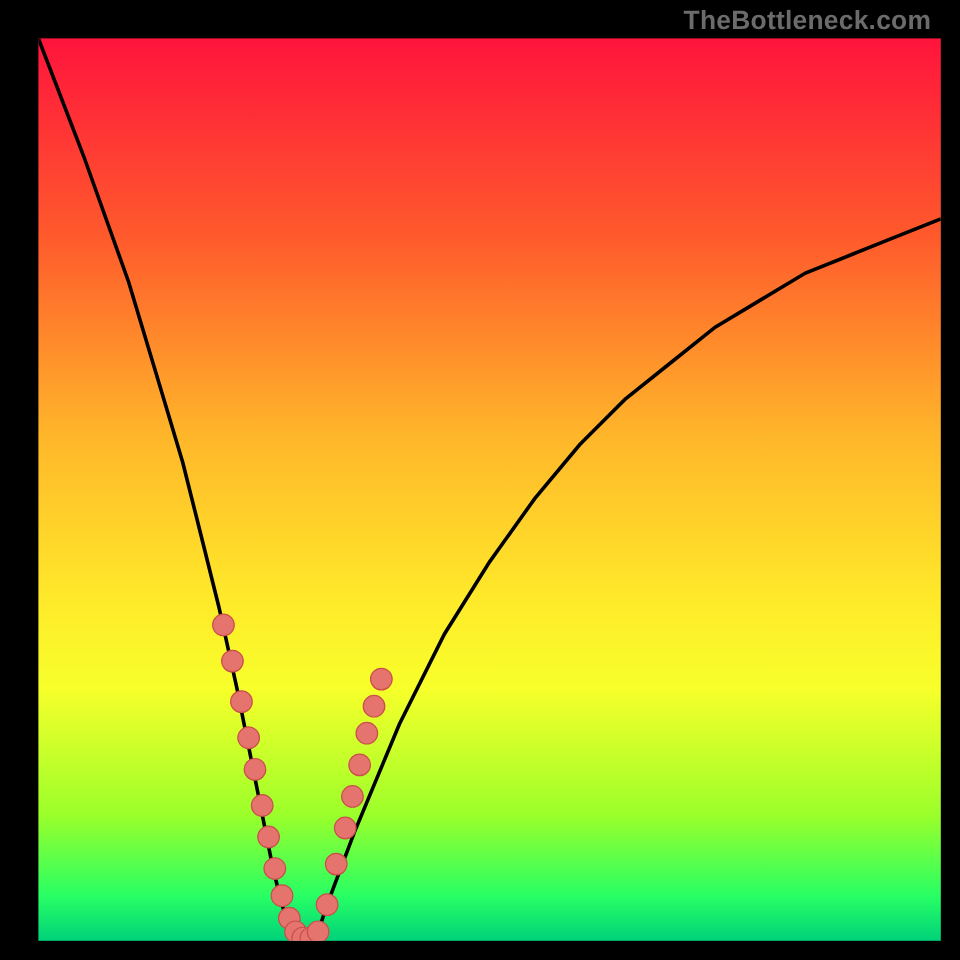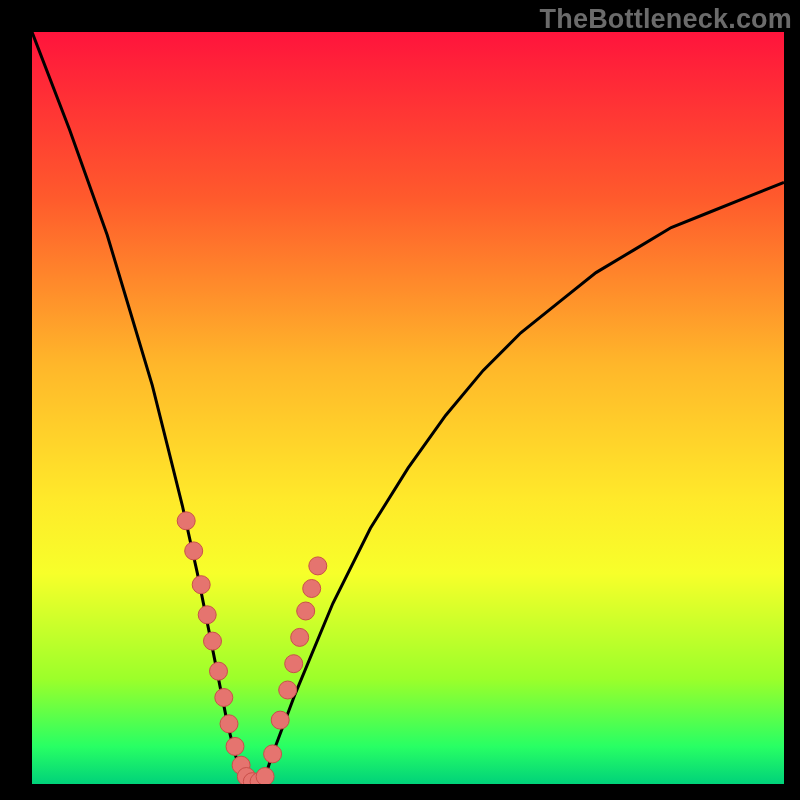--- a/index.html
+++ b/index.html
@@ -31,23 +31,23 @@
       #ffe92a 62%,
       #f7ff2a 72%,
       #9cff2a 86%,
       #28ff64 95%,
       #00d27a 100%
     );
   }
   .watermark {
     position: absolute;
     top: 4px;
-    right: 8px;
+    right: 24px;
     font-family: Arial, Helvetica, sans-serif;
-    font-size: 27px;
+    font-size: 22px;
     font-weight: 600;
     color: #6b6b6b;
     letter-spacing: 0.2px;
   }
   svg {
     position: absolute;
     left: 0;
     top: 0;
   }
 </style>

